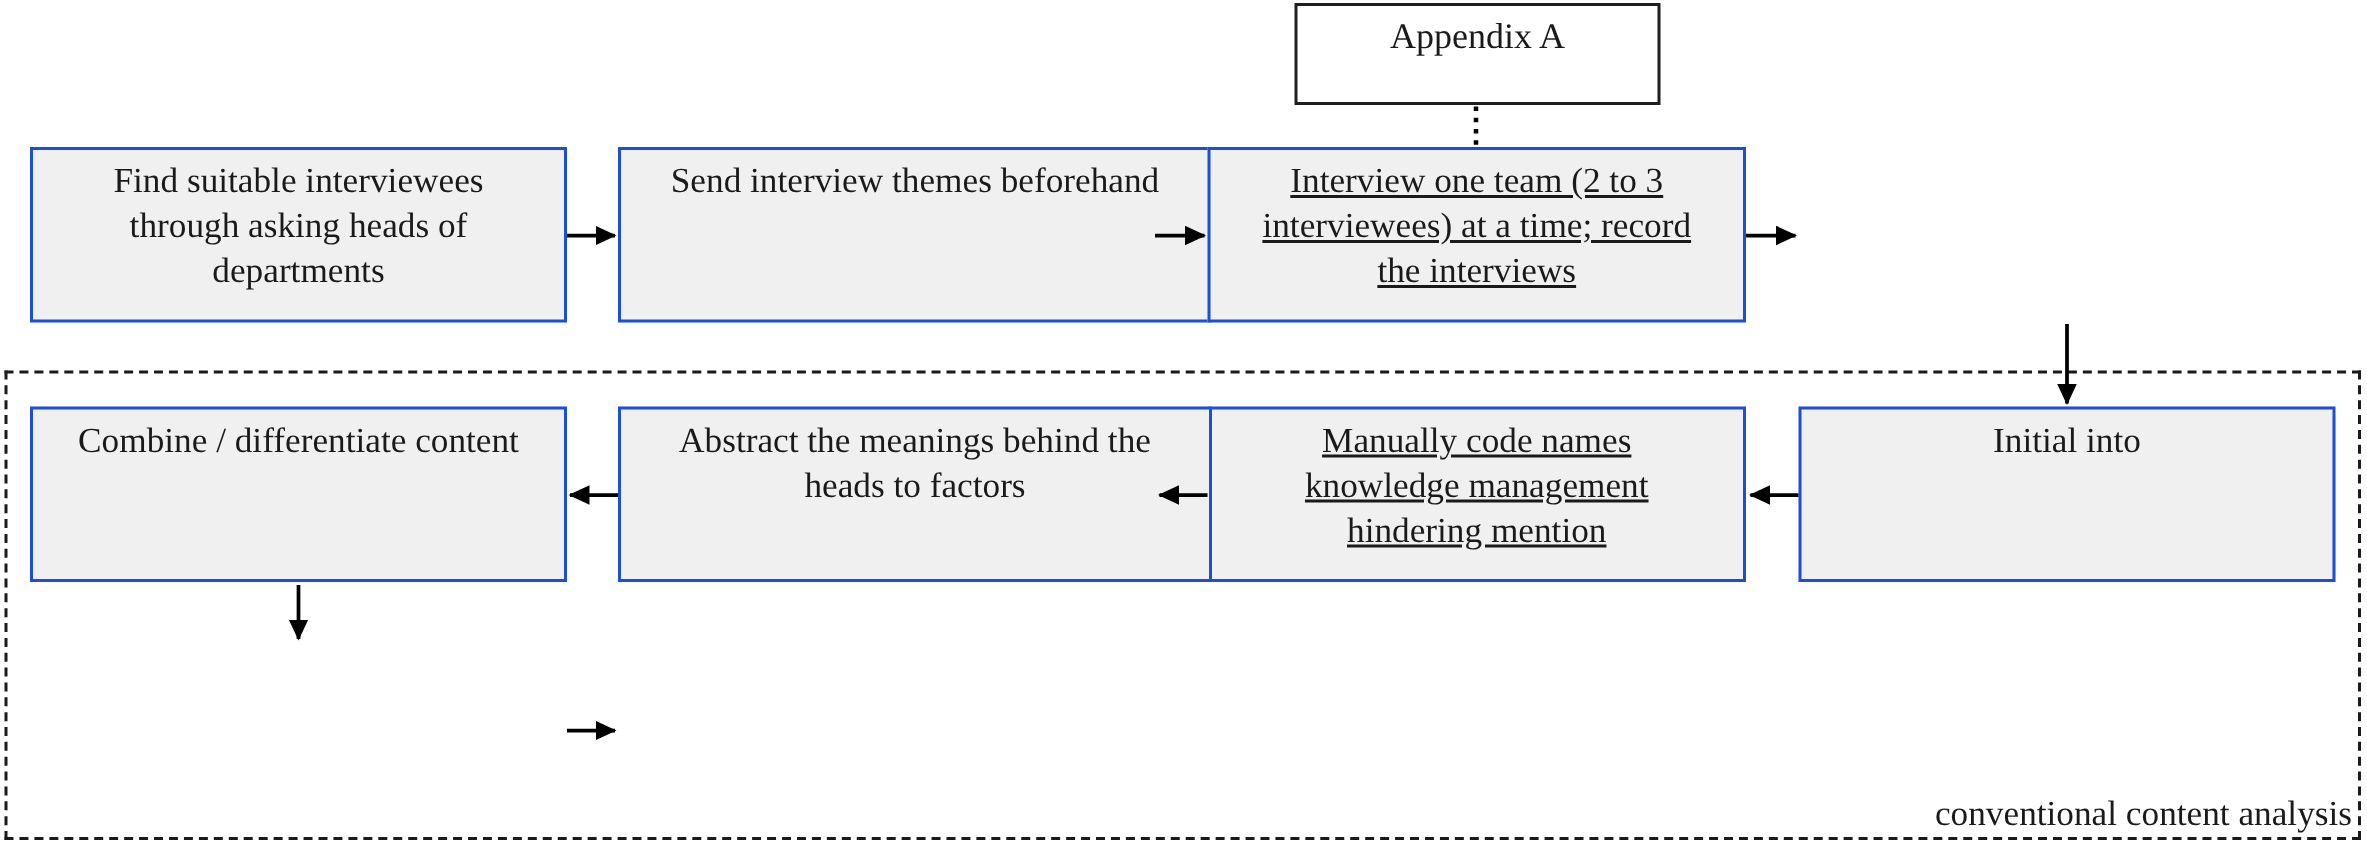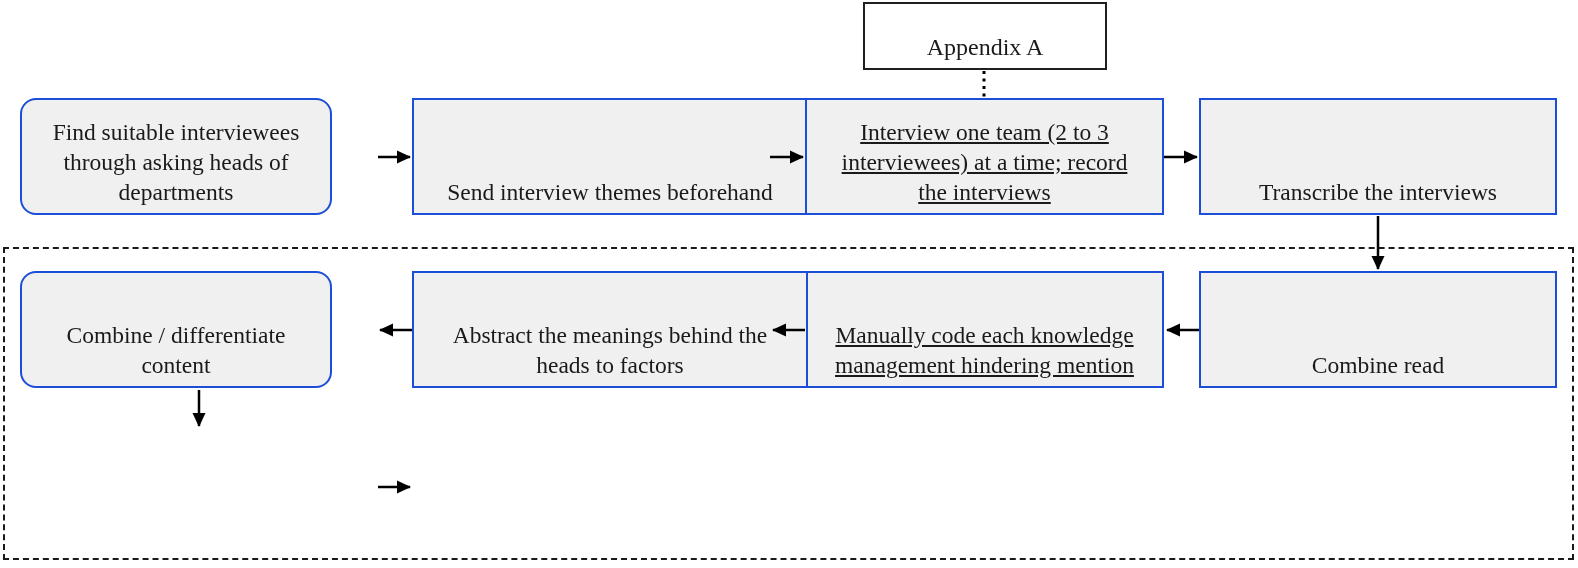--- a/index.html
+++ b/index.html
@@ -15,35 +15,35 @@
     font-family: "Liberation Serif", "DejaVu Serif", serif;
     color: #1a1a1a;
     overflow: hidden;
   }
   .box {
     position: absolute;
     box-sizing: border-box;
     background: #f0f0f0;
     border: 2px solid #1d4ed8;
     display: flex;
-    align-items: flex-end;
+    align-items: flex-start;
     justify-content: center;
     text-align: center;
     font-size: 23.5px;
     line-height: 30px;
     padding: 6px 26px;
   }
   .box.white {
     background: #ffffff;
     border-color: #1f1f1f;
   }
   .row1 { top: 98px;  height: 117px; }
   .row2 { top: 271px; height: 117px; }
   .row3 { top: 428px; height: 118px; }
-  .col1 { left: 20px;   width: 312px; border-radius: 16px; }
+  .col1 { left: 20px;   width: 358px; }
   .col2 { left: 412px;  width: 396px; }
   .col3 { left: 805px;  width: 359px; text-decoration: underline; }
   .col4 { left: 1199px; width: 358px; }
   #appendix-box {
     left: 863px; top: 2px; width: 244px; height: 68px;
     font-size: 24px;
   }
   #analysis-region {
     position: absolute;
     box-sizing: border-box;
@@ -67,43 +67,41 @@
     left: 0; top: 0;
     pointer-events: none;
   }
 </style>
 </head>
 <body>
 
 <div id="canvas">
 
   <div id="analysis-region"></div>
+  <div id="analysis-label">conventional content analysis</div>
 
   <div class="box white" id="appendix-box">
     <span>Appendix A</span>
   </div>
 
   <div class="box row1 col1">
     <span>Find suitable interviewees through asking heads of departments</span>
   </div>
   <div class="box row1 col2">
     <span>Send interview themes beforehand</span>
   </div>
   <div class="box row1 col3">
     <span>Interview one team (2 to 3 interviewees) at a time; record the interviews</span>
   </div>
-  <div class="box row1 col4">
-    <span>Transcribe the interviews</span>
-  </div>
 
   <div class="box row2 col4">
-    <span>Combine read</span>
+    <span>Initial into</span>
   </div>
   <div class="box row2 col3">
-    <span>Manually code each knowledge management hindering mention</span>
+    <span>Manually code names knowledge management hindering mention</span>
   </div>
   <div class="box row2 col2">
     <span>Abstract the meanings behind the heads to factors</span>
   </div>
   <div class="box row2 col1">
     <span>Combine / differentiate content</span>
   </div>
 
 
   <svg id="arrow-layer" width="1578" height="568" viewBox="0 0 1578 568">

